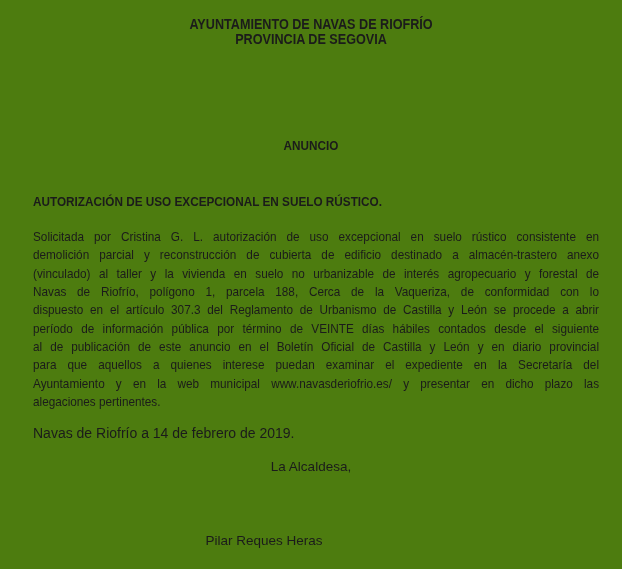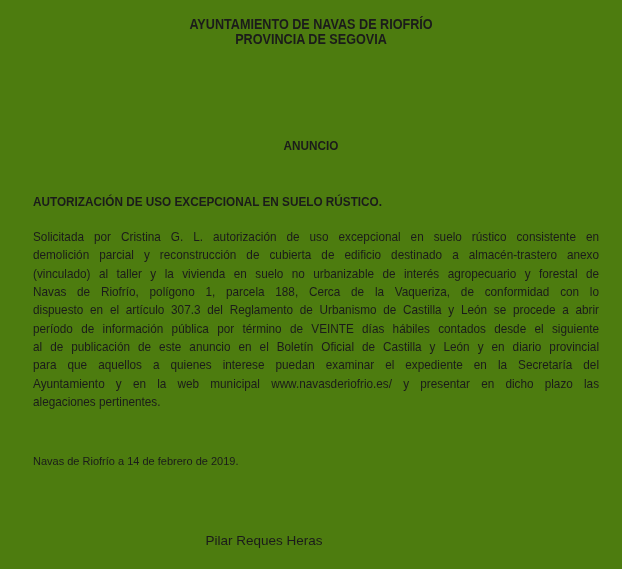--- a/index.html
+++ b/index.html
@@ -60,22 +60,22 @@
   .bodypar > div {
     text-align: justify;
     text-align-last: justify;
   }
   .bodypar > div:last-child {
     text-align-last: left;
   }
   .pdate {
     position: absolute;
     left: 33px;
-    top: 452px;
-    font-size: 11px;
+    top: 424px;
+    font-size: 14px;
     line-height: 18.33px;
   }
   .sigrole {
     position: absolute;
     left: 0;
     top: 458px;
     width: 622px;
     text-align: center;
     font-size: 13.5px;
     line-height: 18.33px;
@@ -112,16 +112,17 @@
       <div>dispuesto en el artículo 307.3 del Reglamento de Urbanismo de Castilla y León se procede a abrir</div>
       <div>período de información pública por término de VEINTE días hábiles contados desde el siguiente</div>
       <div>al de publicación de este anuncio en el Boletín Oficial de Castilla y León y en diario provincial</div>
       <div>para que aquellos a  quienes interese puedan examinar el expediente en la Secretaría del</div>
       <div>Ayuntamiento y en la web municipal www.navasderiofrio.es/ y presentar en dicho plazo las</div>
       <div>alegaciones pertinentes.</div>
     </div>
 
   <div class="pdate">Navas de Riofrío a 14 de febrero de 2019.</div>
 
+  <div class="sigrole">La Alcaldesa,</div>
 
   <div class="signame">Pilar Reques Heras</div>
 
 </div>
 
 </body></html>

